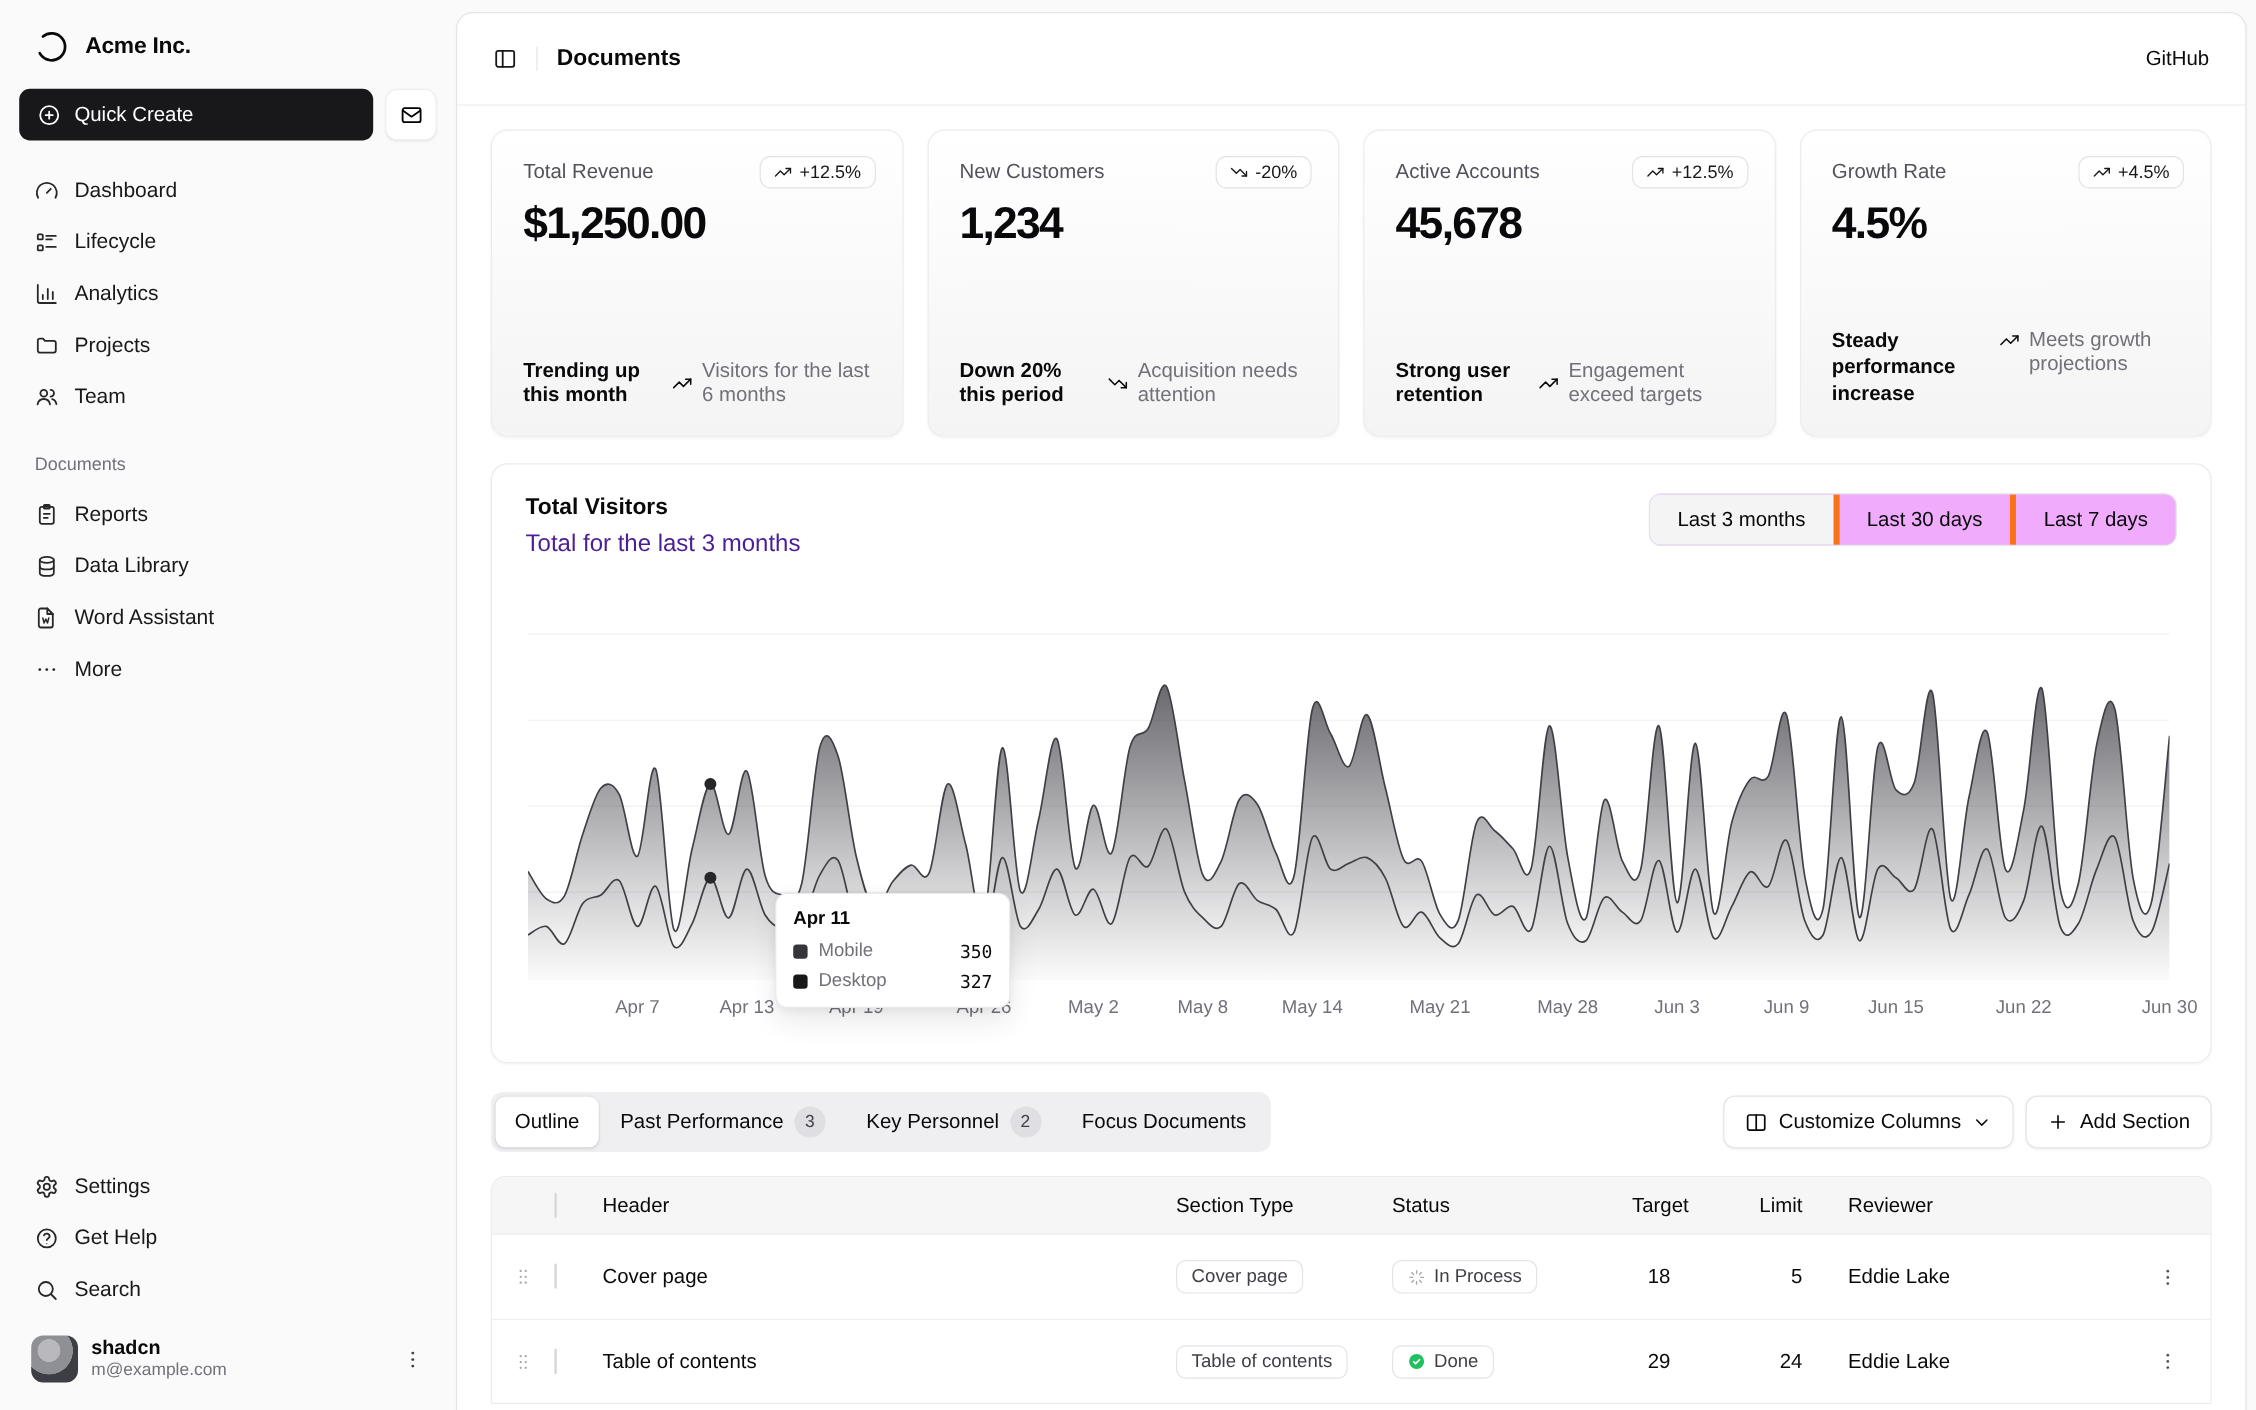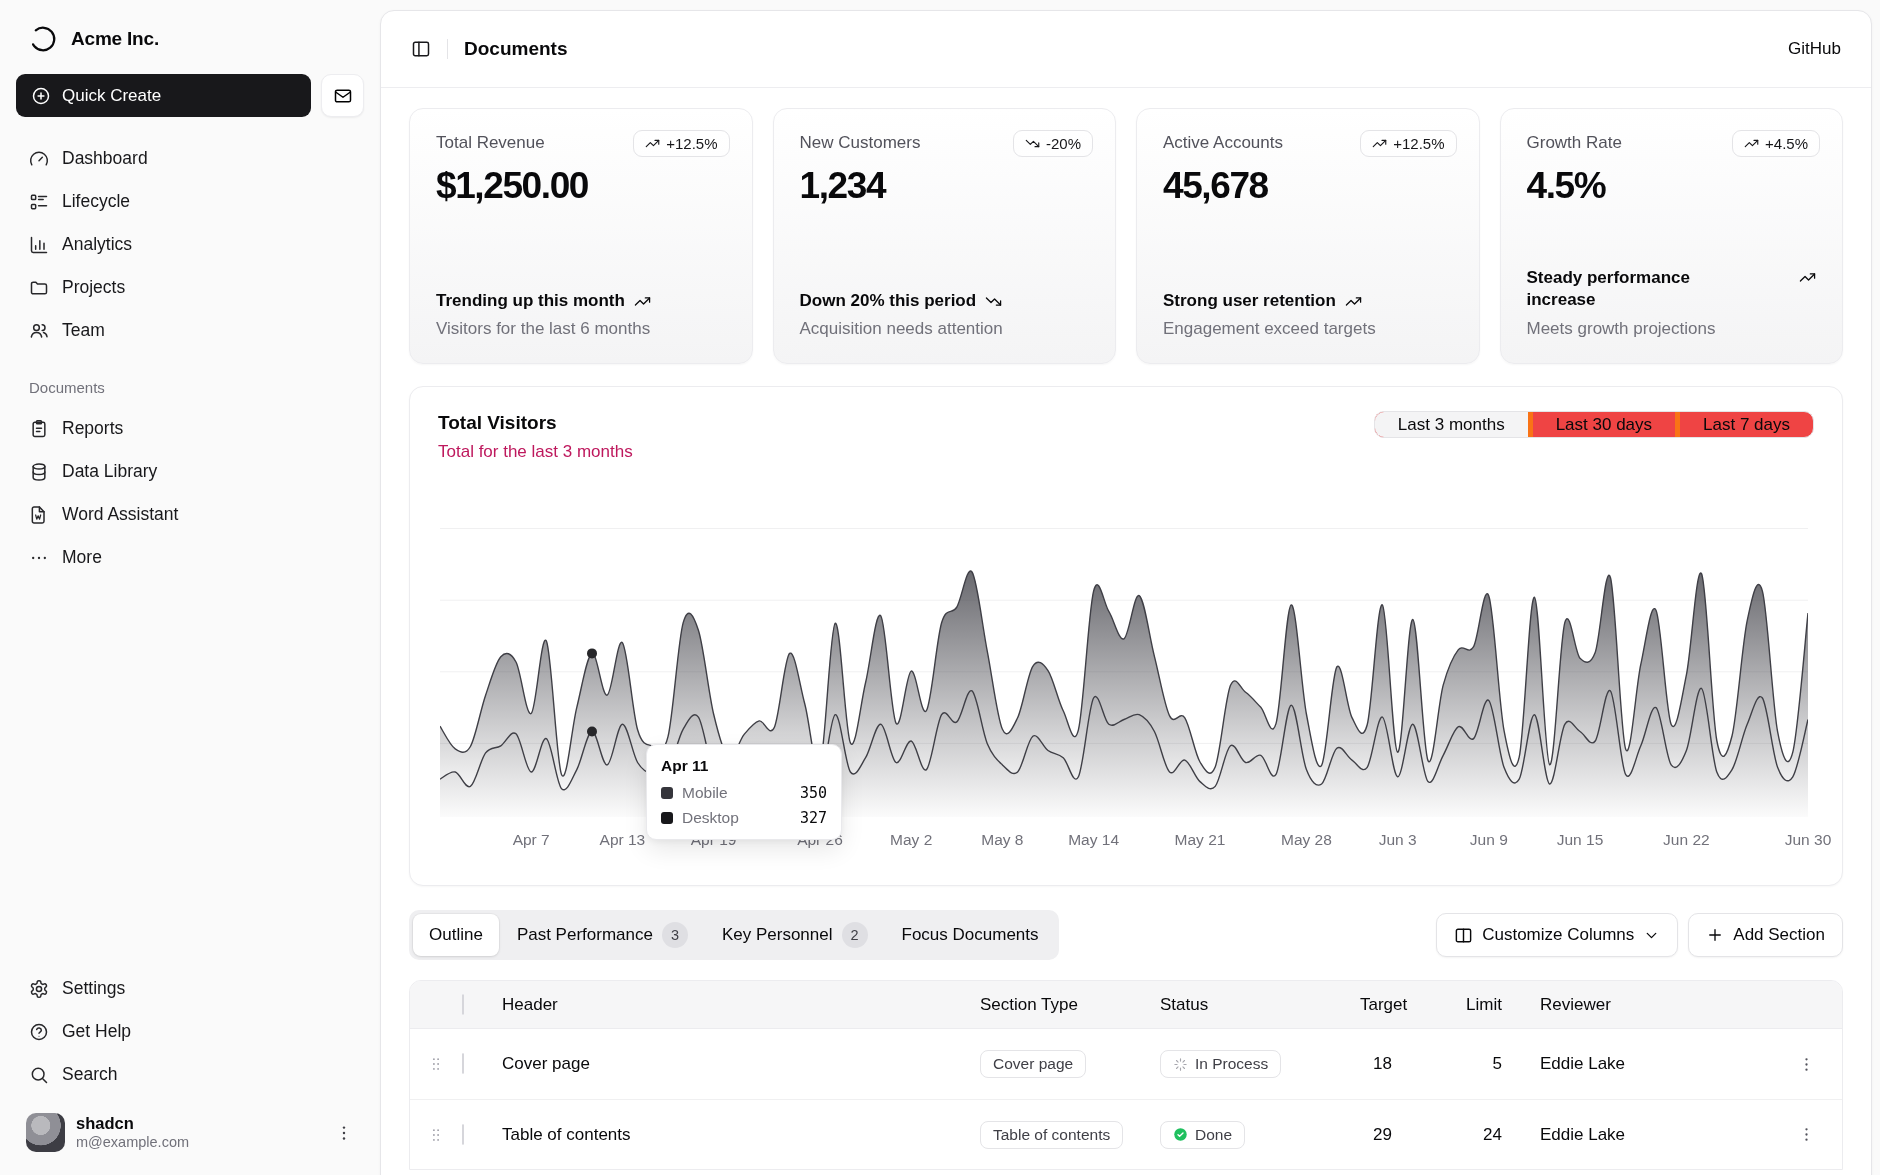--- a/index.html
+++ b/index.html
@@ -70,39 +70,39 @@
     box-shadow:0 1px 2px rgba(0,0,0,.035);
     padding:24px 26px; display:flex; flex-direction:column;
   }
   .card-desc { font-size:17px; color:#52525b; }
   .card-badge {
     position:absolute; top:21px; right:22px; display:flex; align-items:center; gap:6px;
     border:1px solid #e4e4e7; border-radius:9px; padding:4px 11px; font-size:15px; color:#18181b;
     background:rgba(255,255,255,.5);
   }
   .card-value { margin-top:12px; font-size:37px; font-weight:700; letter-spacing:-1.4px; color:#09090b; }
-  .card-footer { margin-top:auto; display:flex; flex-direction:column; gap:8px; }
+  .card-footer { margin-top:auto; display:flex; flex-direction:row; gap:8px; }
   .card-line1 { font-size:17px; font-weight:600; display:flex; align-items:center; gap:9px; }
   .card-line1.wrap { align-items:flex-start; }
   .card-line1.wrap .t { max-width:210px; line-height:1.3; }
   .card-line1 .ic { display:flex; }
   .card-line1.wrap .ic { margin-left:auto; margin-top:2px; }
   .card-line2 { font-size:17px; color:#71717a; }
 
   
   .chart-card {
     position:relative; margin-top:22px; height:500px;
     border:1px solid #ececef; border-radius:14px; background:#fff;
     box-shadow:0 1px 2px rgba(0,0,0,.035); padding:25px 28px;
   }
   .chart-title { font-size:19px; font-weight:600; }
-  .chart-sub { margin-top:8px; font-size:17px; color:#be185d; }
+  .chart-sub { margin-top:8px; font-size:20px; color:#4c1d95; }
   .range-toggle {
-    position:absolute; top:24px; right:28px; display:flex; height:27px;
-    border:1px solid #e4e4e7; border-radius:10px; overflow:hidden; background:#ef4444;
+    position:absolute; top:24px; right:28px; display:flex; height:44px;
+    border:1px solid #e4e4e7; border-radius:10px; overflow:hidden; background:#f0abfc;
   }
   .range-seg {
     display:flex; align-items:center; padding:0 23px; font-size:17px; cursor:pointer; color:#09090b;
     border-left:5px solid #f97316;
   }
   .range-seg:first-child { border-left:none; }
   .range-seg.active { background:#f4f4f5; }
   .plot { position:absolute; left:30px; right:34px; top:132px; height:298px; }
   .x-axis { position:absolute; left:30px; right:34px; top:444px; height:22px; }
   .x-tick { position:absolute; transform:translateX(-50%); font-size:15.5px; color:#71717a; white-space:nowrap; }

